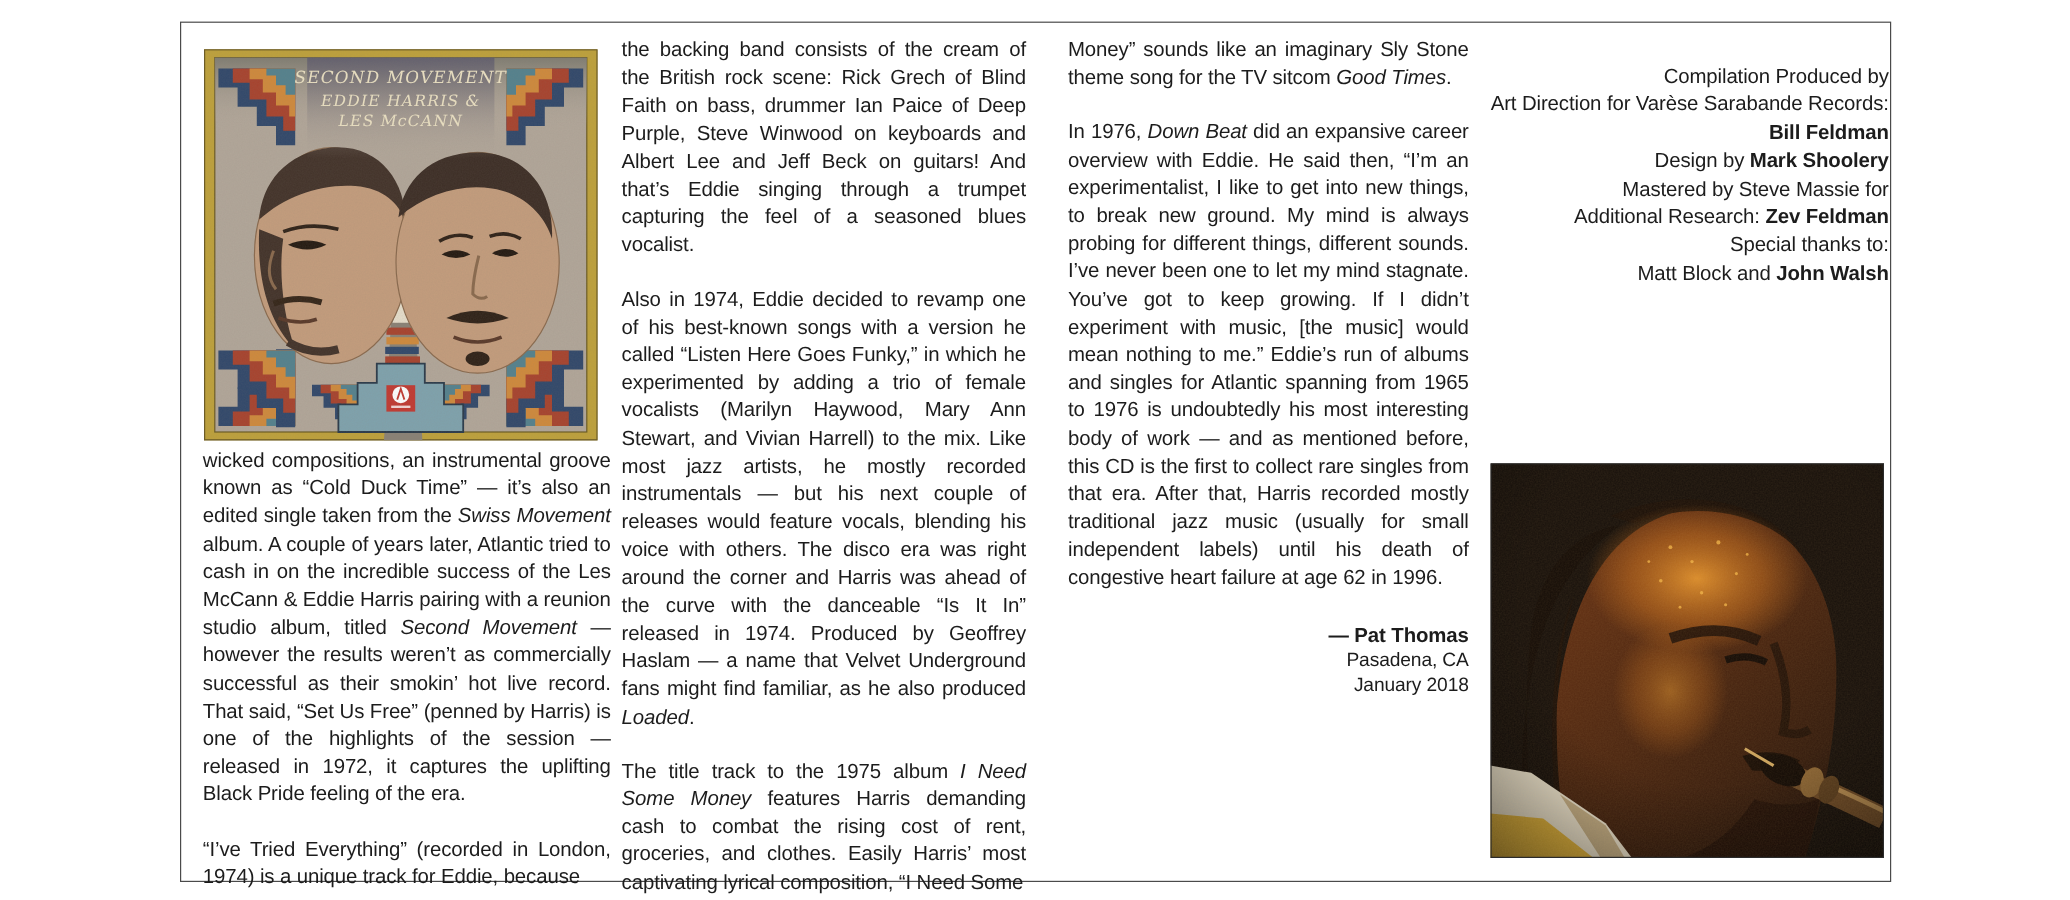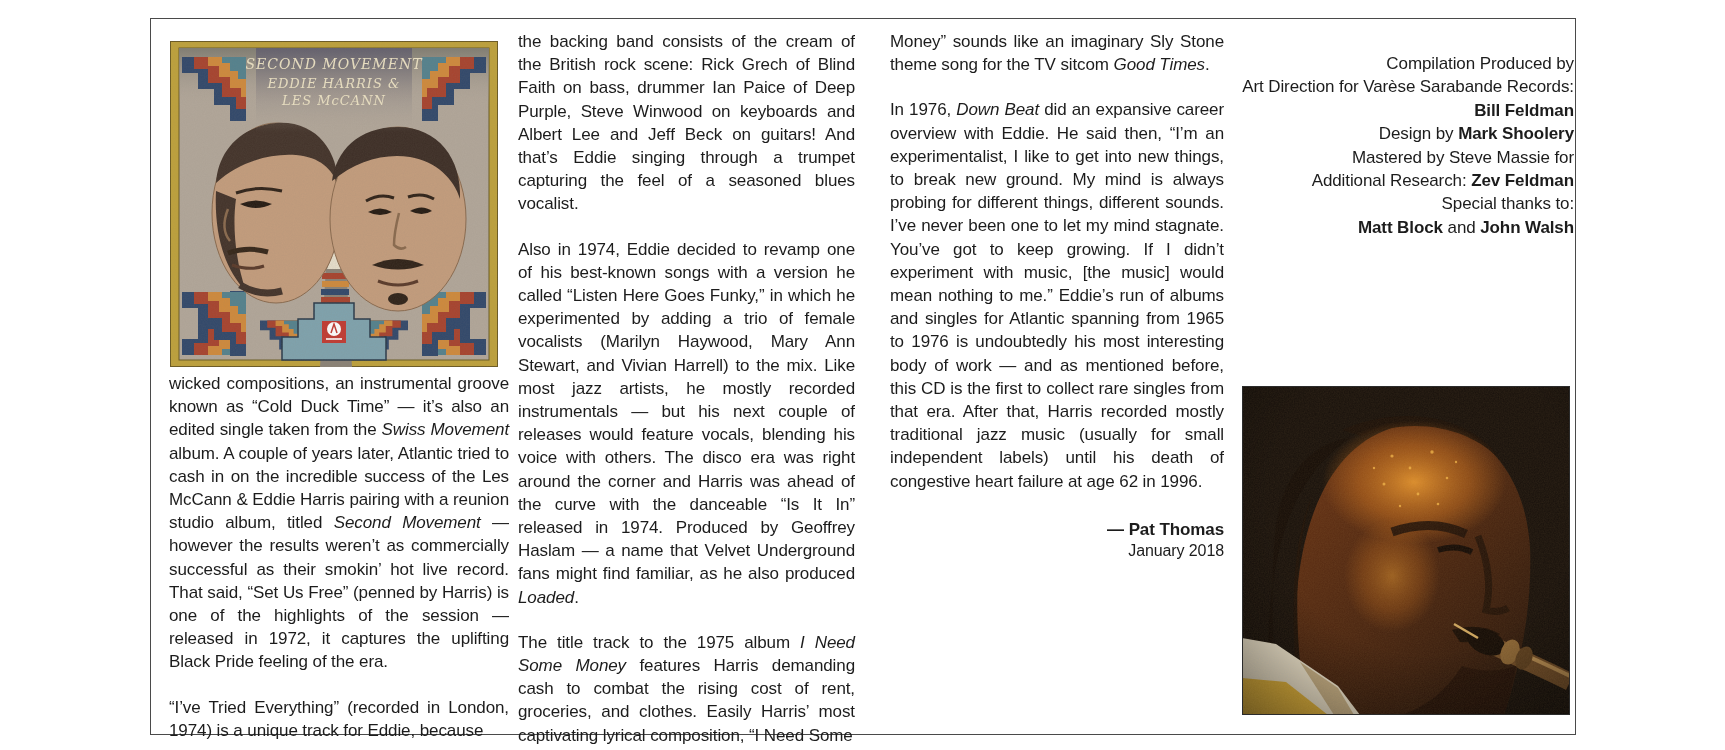--- a/index.html
+++ b/index.html
@@ -129,33 +129,34 @@
     <p><span>the backing band consists of the cream of the British rock scene: Rick Grech of Blind Faith on bass, drummer Ian Paice of Deep Purple, Steve Winwood on keyboards and Albert Lee and Jeff Beck on guitars!  And that’s Eddie singing through a trumpet capturing the feel of a seasoned blues vocalist.</span></p>
     <p><span>Also in 1974, Eddie decided to revamp one of his best-known songs with a version he called “Listen Here Goes Funky,” in which he experimented by adding a trio of female vocalists (Marilyn Haywood, Mary Ann Stewart, and Vivian Harrell) to the mix.  Like most jazz artists, he mostly recorded instrumentals — but his next couple of releases would feature vocals, blending his voice with others. The disco era was right around the corner and Harris was ahead of the curve with the danceable “Is It In” released in 1974. Produced by Geoffrey Haslam — a name that Velvet Underground fans might find familiar, as he also produced </span><span style="font-style: italic;">Loaded</span><span>.</span></p>
     <p><span>The title track to the 1975 album </span><span style="font-style: italic;">I Need Some Money</span><span> features Harris demanding cash to combat the rising cost of rent, groceries, and clothes.  Easily Harris’ most captivating lyrical composition, “I Need Some</span></p>
   </div>
 
   <div class="col col3">
     <p><span>Money” sounds like an imaginary Sly Stone theme song for the TV sitcom </span><span style="font-style: italic;">Good Times</span><span>.</span></p>
     <p><span>In 1976, </span><span style="font-style: italic;">Down Beat</span><span> did an expansive career overview with Eddie.  He said then, “I’m an experimentalist, I like to get into new things, to break new ground.  My mind is always probing for different things, different sounds.  I’ve never been one to let my mind stagnate.  You’ve got to keep growing. If I didn’t experiment with music, [the music] would mean nothing to me.” Eddie’s run of albums and singles for Atlantic spanning from 1965 to 1976 is undoubtedly his most interesting body of work — and as mentioned before, this CD is the first to collect rare singles from that era.   After that, Harris recorded mostly traditional jazz music (usually for small independent labels) until his death of congestive heart failure at age 62 in 1996.</span></p>
     <div class="signature">
       <div class="sig-name">—  Pat Thomas</div>
+      <div class="sig-line">Pasadena, CA</div>
       <div class="sig-line">January 2018</div>
     </div>
   </div>
 
   <div class="credits">
     <div><span>Compilation Produced by</span></div>
     <div><span>Art Direction for Varèse Sarabande Records:</span></div>
     <div><span style="font-weight: bold;">Bill Feldman</span></div>
     <div><span>Design by </span><span style="font-weight: bold;">Mark Shoolery</span></div>
     <div><span>Mastered by </span><span style="font-weight: normal;">Steve Massie</span><span> for</span></div>
     <div><span>Additional Research: </span><span style="font-weight: bold;">Zev Feldman</span></div>
     <div><span>Special thanks to:</span></div>
-    <div><span style="font-weight: bold;">Matt Block</span><span> and </span><span style="font-weight: bold;">John Walsh</span></div>
+    <div><span style="font-weight: normal;">Matt Block</span><span> and </span><span style="font-weight: bold;">John Walsh</span></div>
   </div>
 
   <div class="photo">
     <svg width="328" height="329" viewBox="0 0 328 329">
       <defs>
         <linearGradient id="skin" x1="0" y1="0" x2="0.8" y2="1">
           <stop offset="0" stop-color="#6b3314"></stop>
           <stop offset="0.55" stop-color="#4a2510"></stop>
           <stop offset="1" stop-color="#2a170c"></stop>
         </linearGradient>

